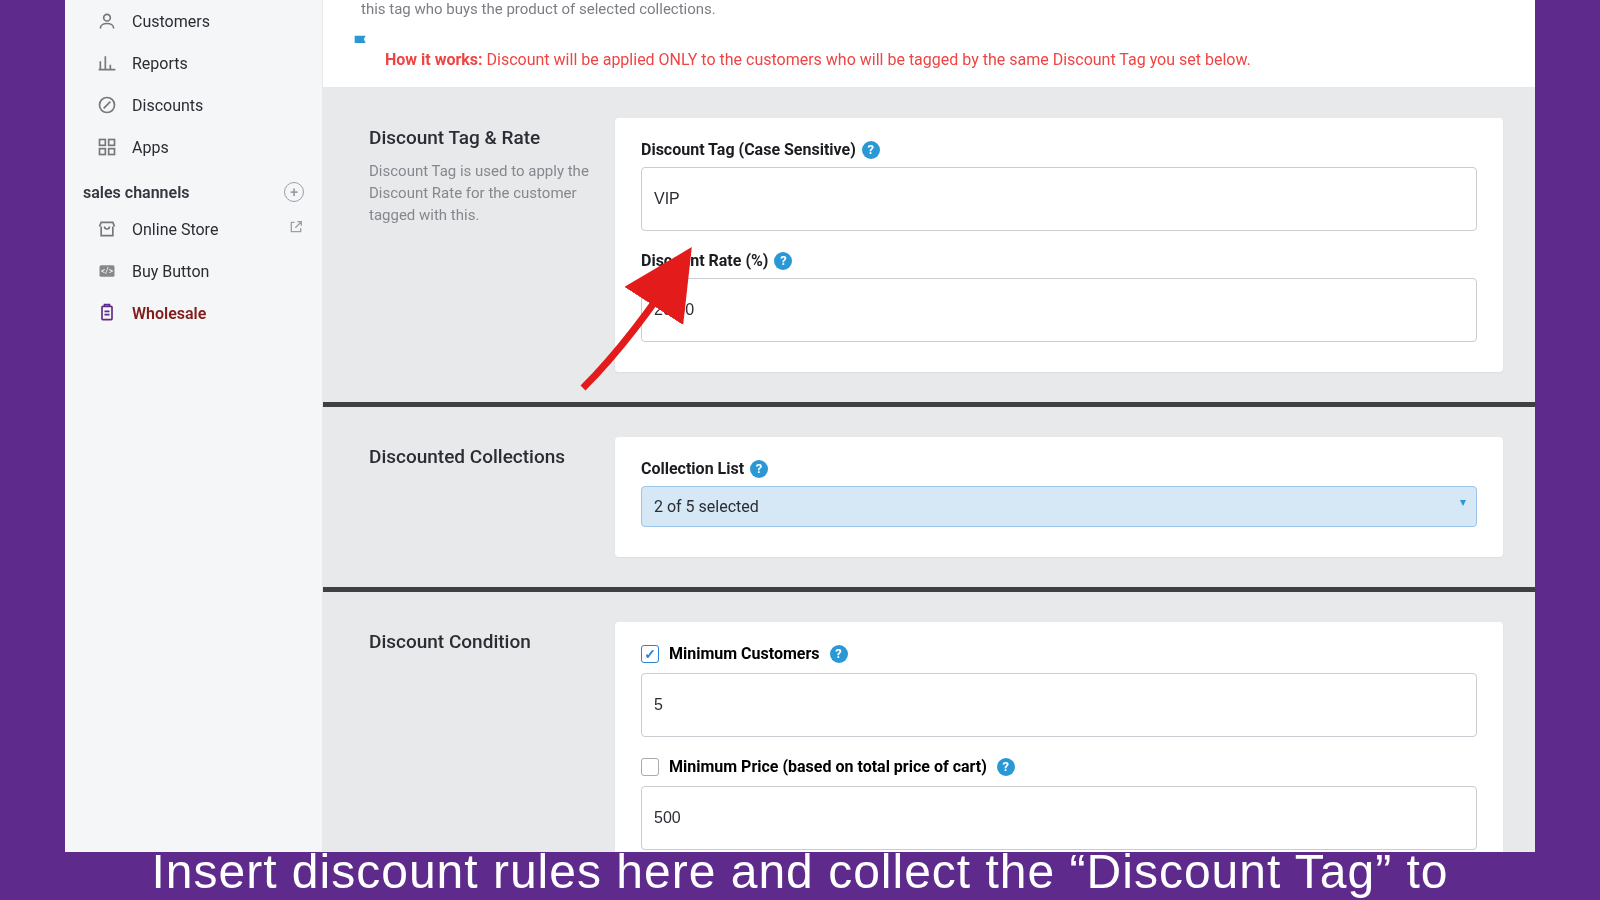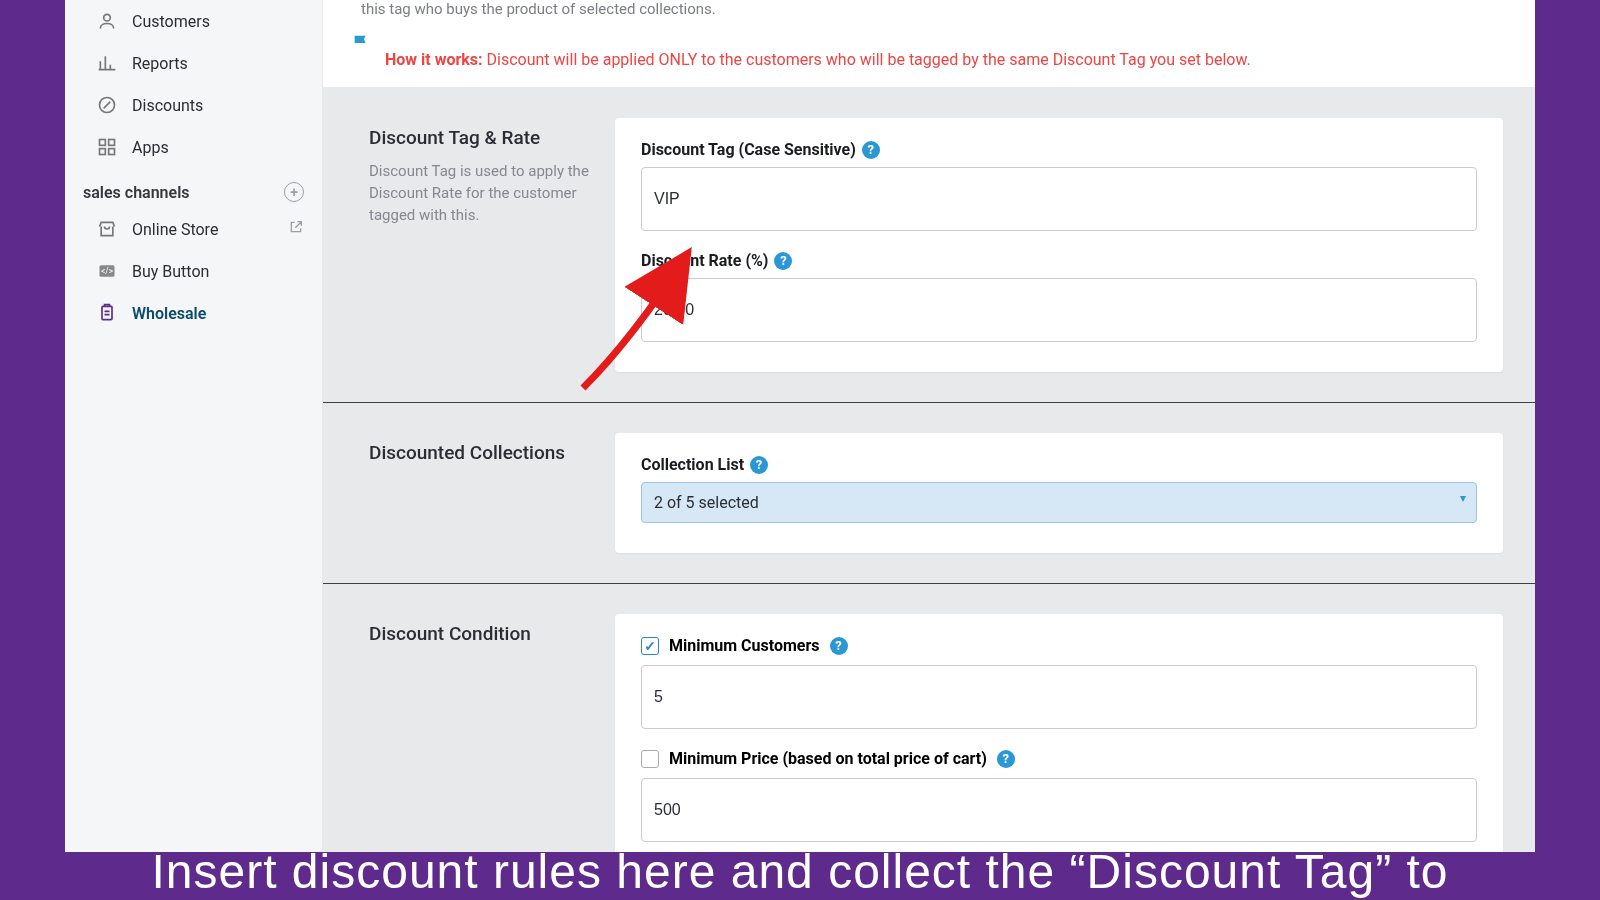--- a/index.html
+++ b/index.html
@@ -31,21 +31,21 @@
     display: flex;
     align-items: center;
     padding: 10px 18px;
     font-size: 16px;
     color: #2a2d33;
     cursor: pointer;
     gap: 14px;
     margin-left: 13px;
   }
   .nav-item .icon { width: 22px; height: 22px; display:flex; align-items:center; justify-content:center; color:#777; }
-  .nav-item.active { color: #0c4a6e; font-weight:600; }
+  .nav-item.active { color: #7f1d1d; font-weight:600; }
   .nav-item.active .icon { color:#5e2b8c; }
   .section-label {
     display:flex; justify-content:space-between; align-items:center;
     padding: 14px 18px 6px 18px;
     font-size: 16px; color:#34373f; font-weight:600;
   }
   .section-label .plus { width:20px;height:20px;border:1.5px solid #9aa0a8;border-radius:50%;display:flex;align-items:center;justify-content:center;font-size:14px;color:#9aa0a8;}
   .ext-icon { margin-left:auto; color:#9aa0a8; }
   .main {
     flex:1;
@@ -56,21 +56,21 @@
   .info-banner {
     background:#fff;
     padding: 0 28px 18px 28px;
     border-bottom:1px solid #e6e8ea;
   }
   .info-banner .partial { color:#7b7e85; font-size:15px; margin-left:10px; }
   .info-row { display:flex; align-items:flex-start; gap:12px; margin-top:12px; }
   .info-row .flag { color:#2b98d6; font-size:22px; margin-top:2px;}
   .info-row .text { font-size:16px; color:#ef4444;margin-top:20px; }
   .info-row .text b { font-weight:700; }
-  .form-block { display:flex; padding: 30px 16px; border-bottom:1px solid #404040; }
+  .form-block { display:flex; padding: 30px 16px; border-bottom:5px solid #404040; }
   .form-aside { width: 276px; padding: 8px 20px 0 30px; }
   .form-aside h3 { font-size:19px; font-weight:500; color:#2a2d33; margin-bottom:12px;}
   .form-aside p { font-size:15px; color:#84888f; line-height:1.45;}
   .form-card { flex:1; background:#fff; border-radius:4px; padding:22px 26px 30px 26px; margin-right:16px; box-shadow:0 1px 2px rgba(0,0,0,.05);}
   .field { margin-bottom:20px; }
   .field:last-child{margin-bottom:0;}
   .field-label { font-size:16px; font-weight:700; color:#1a1c20; display:flex; align-items:center; gap:6px; margin-bottom:8px;}
   .help { width:18px;height:18px;border-radius:50%;background:#2b98d6;color:#fff;font-size:13px;font-weight:700;display:inline-flex;align-items:center;justify-content:center;}
   .text-input {
     width:100%; padding:22px 12px; font-size:16px; border:1px solid #c9ccd1; border-radius:4px; color:#2a2d33;

